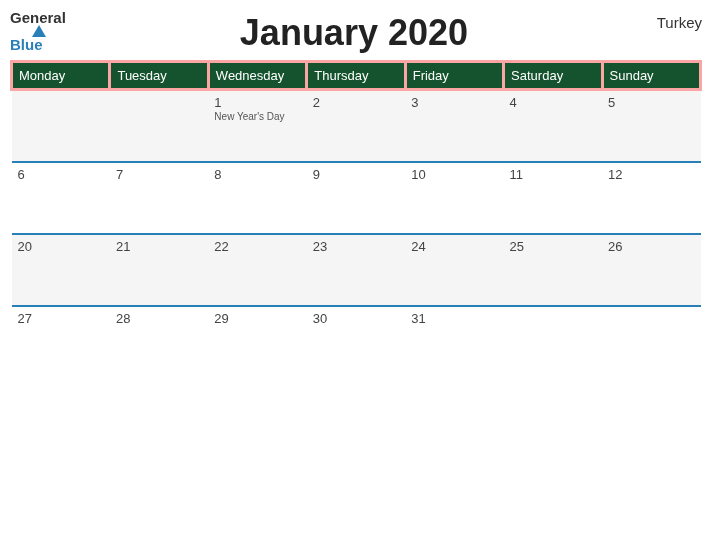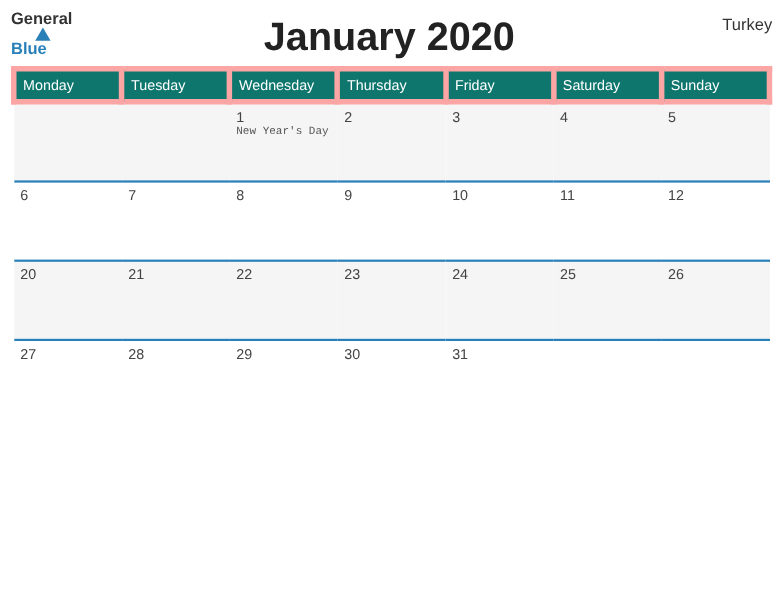--- a/index.html
+++ b/index.html
@@ -70,27 +70,27 @@
       text-align: right;
       padding-top: 4px;
       min-width: 60px;
     }
     .calendar-table {
       width: 100%;
       border-collapse: collapse;
       table-layout: fixed;
     }
     .calendar-table thead tr th {
-      background-color: #0f766e;
+      background-color: #14532d;
       color: #fff;
       font-size: 13px;
       font-weight: normal;
       padding: 5px 6px;
       text-align: left;
-      border: 5px solid #fca5a5;
+      border: 3px solid #fca5a5;
     }
     .calendar-table tbody tr {
       border-top: 2px solid #2980b9;
     }
     .calendar-table tbody tr td {
       vertical-align: top;
       padding: 4px 6px 2px 6px;
       height: 72px;
       font-size: 13px;
       color: #333;
@@ -106,21 +106,20 @@
     .day-number {
       font-size: 13px;
       color: #444;
       display: block;
     }
     .holiday-label {
       font-size: 10px;
       color: #555;
       display: block;
       margin-top: 1px;
-      font-family: Liberation Mono, monospace;
     }
   </style>
 </head>
 <body>
 
 <div class="calendar-container">
   <div class="header-area">
     <div class="logo">
       <div class="logo-line">
         <span class="logo-general">General</span>

